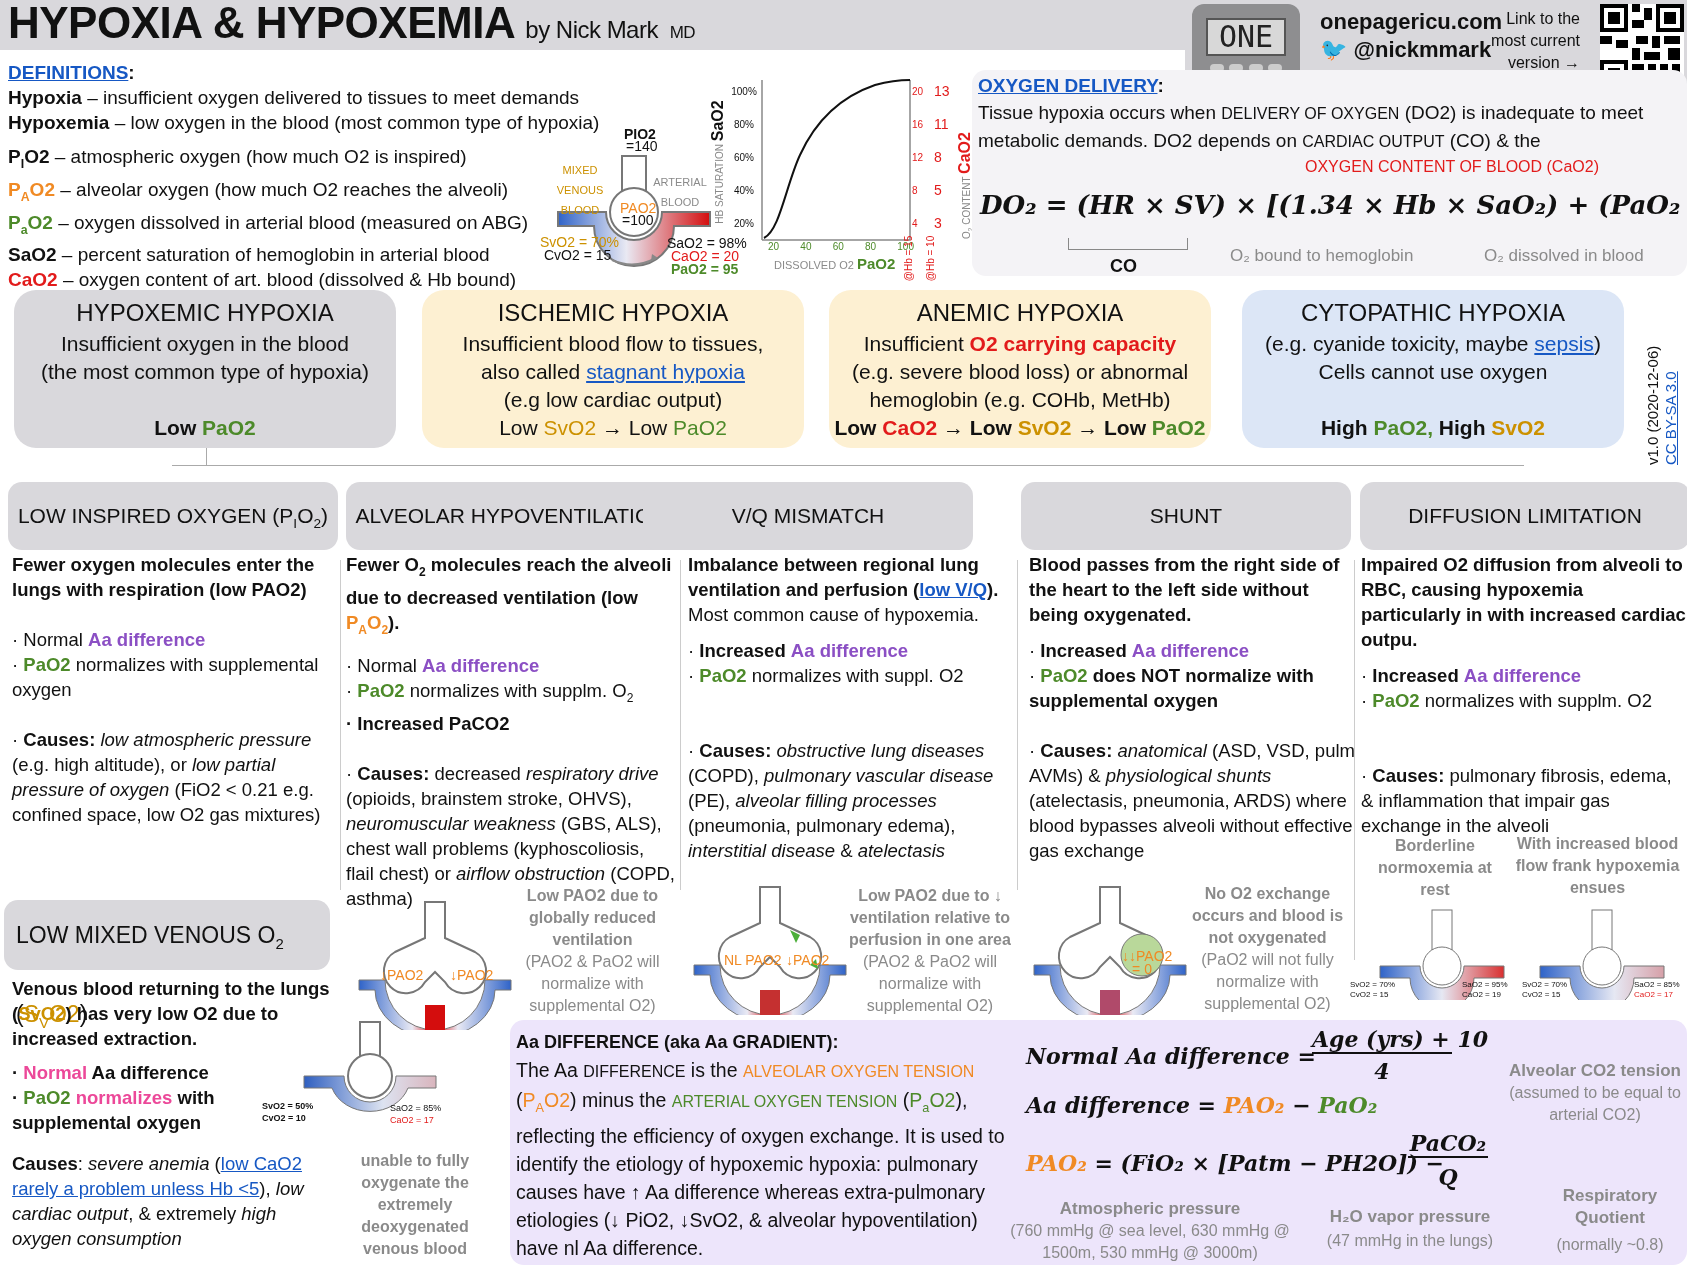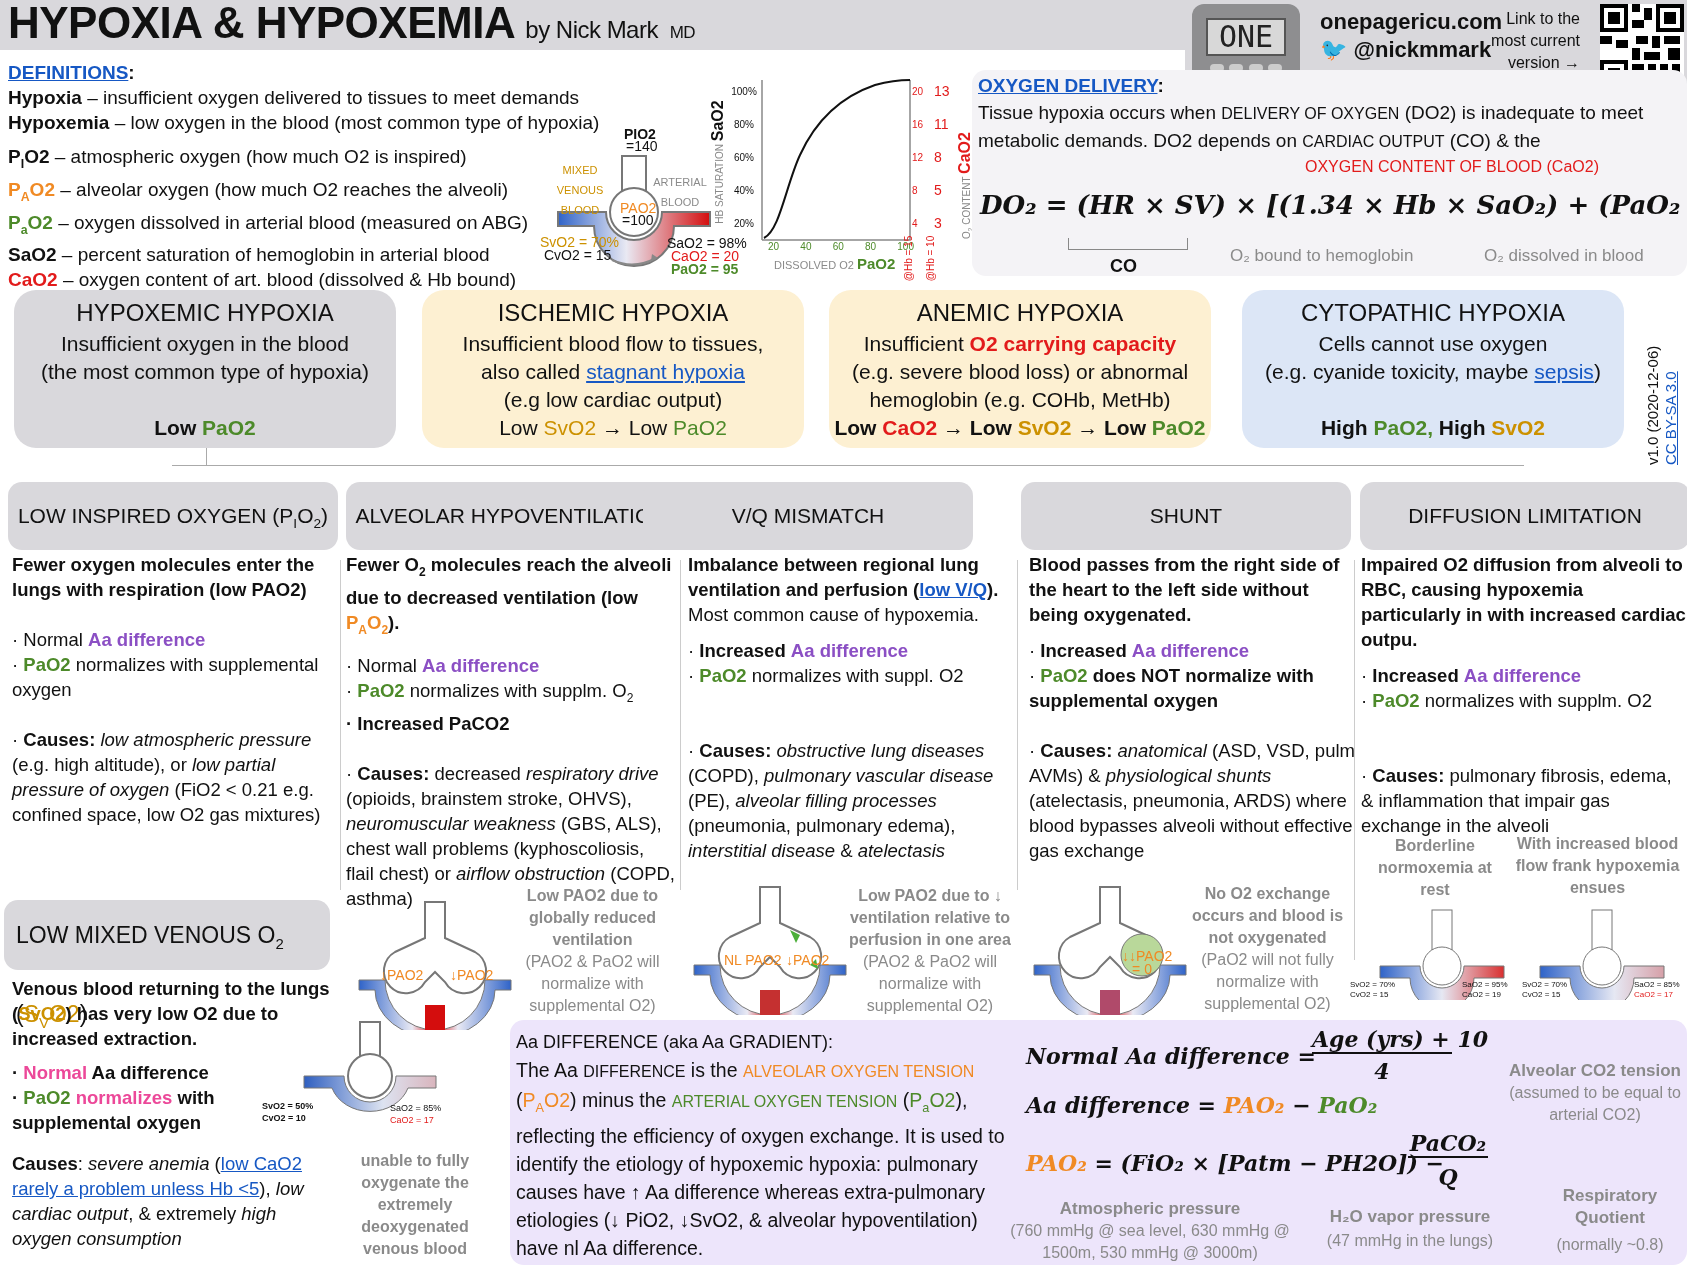--- a/index.html
+++ b/index.html
@@ -191,22 +191,22 @@
 </div>
 <div class="abs cat-box" style="left:829px;background:#fdf0d2">
   <div class="ct">ANEMIC HYPOXIA</div>
   <div><span>Insufficient </span><b class="red">O2 carrying capacity</b></div>
   <div>(e.g. severe blood loss) or abnormal</div>
   <div>hemoglobin (e.g. COHb, MetHb)</div>
   <div style="font-weight:bold;white-space:nowrap">Low <span class="red">CaO2</span> → Low <span class="gold">SvO2</span> → Low <span class="green">PaO2</span></div>
 </div>
 <div class="abs cat-box" style="left:1242px;background:#dce6f6">
   <div class="ct">CYTOPATHIC HYPOXIA</div>
+  <div><span>(e.g. cyanide toxicity, maybe </span><span class="lnk">sepsis</span><span>)</span></div>
   <div>Cells cannot use oxygen</div>
-  <div><span>(e.g. cyanide toxicity, maybe </span><span class="lnk">sepsis</span><span>)</span></div>
   <div style="height:28px"></div>
   <div style="font-weight:bold">High <span class="green">PaO2,</span> High <span class="gold">SvO2</span></div>
 </div>
 
 <div class="abs ver">
   <div class="ver-in">
       <div>v1.0 (2020-12-06)</div>
       <div class="lnk">CC BY-SA 3.0</div>
     </div>
 </div>
@@ -381,21 +381,21 @@
     <div>CvO2 = 10</div>
   </div>
 <div class="abs" style="left:390px;top:1102px;font-size:9px;line-height:12px">
     <div>SaO2 = 85%</div>
     <div class="red">CaO2 = 17</div>
   </div>
 <div class="abs note" style="left:355px;top:1150px;width:120px">unable to fully oxygenate the extremely deoxygenated venous blood</div>
 
 <div class="abs aa-panel"></div>
 <div class="abs aa-text">
-  <div style="font-weight:normal;font-size:18px">Aa DIFFERENCE (aka Aa GRADIENT):</div>
+  <div style="font-weight:bold;font-size:18px">Aa DIFFERENCE (aka Aa GRADIENT):</div>
   <div>The Aa <span class="sc">DIFFERENCE</span> is the <span class="sc orange">ALVEOLAR OXYGEN TENSION</span> (<span class="orange">P<sub>A</sub>O2</span>) minus the <span class="sc green">ARTERIAL OXYGEN TENSION</span> (<span class="green">P<sub>a</sub>O2</span>), reflecting the efficiency of oxygen exchange. It is used to identify the etiology of hypoxemic hypoxia: pulmonary causes have ↑ Aa difference whereas extra-pulmonary etiologies (↓ PiO2, ↓SvO2, &amp; alveolar hypoventilation) have nl Aa difference.</div>
 </div>
 
 <div class="abs eq" style="left:1026px;top:1043px">Normal Aa difference =</div>
 <div class="abs eq" style="left:1312px;top:1026px;text-align:center;width:140px;border-bottom:2px solid #111">Age (yrs) + 10</div>
 <div class="abs eq" style="left:1312px;top:1058px;text-align:center;width:140px">4</div>
 <div class="abs eq" style="left:1026px;top:1092px"><span>Aa difference =</span> <span class="orange">PAO₂</span> <span>−</span> <span class="green">PaO₂</span></div>
 <div class="abs eq" style="left:1026px;top:1150px"><span class="orange">PAO₂</span> <span>= (FiO₂ × [Patm − PH2O]) −</span></div>
 <div class="abs eq" style="left:1408px;top:1130px;width:80px;text-align:center;border-bottom:2px solid #111">PaCO₂</div>
 <div class="abs eq" style="left:1408px;top:1164px;width:80px;text-align:center">Q</div>

